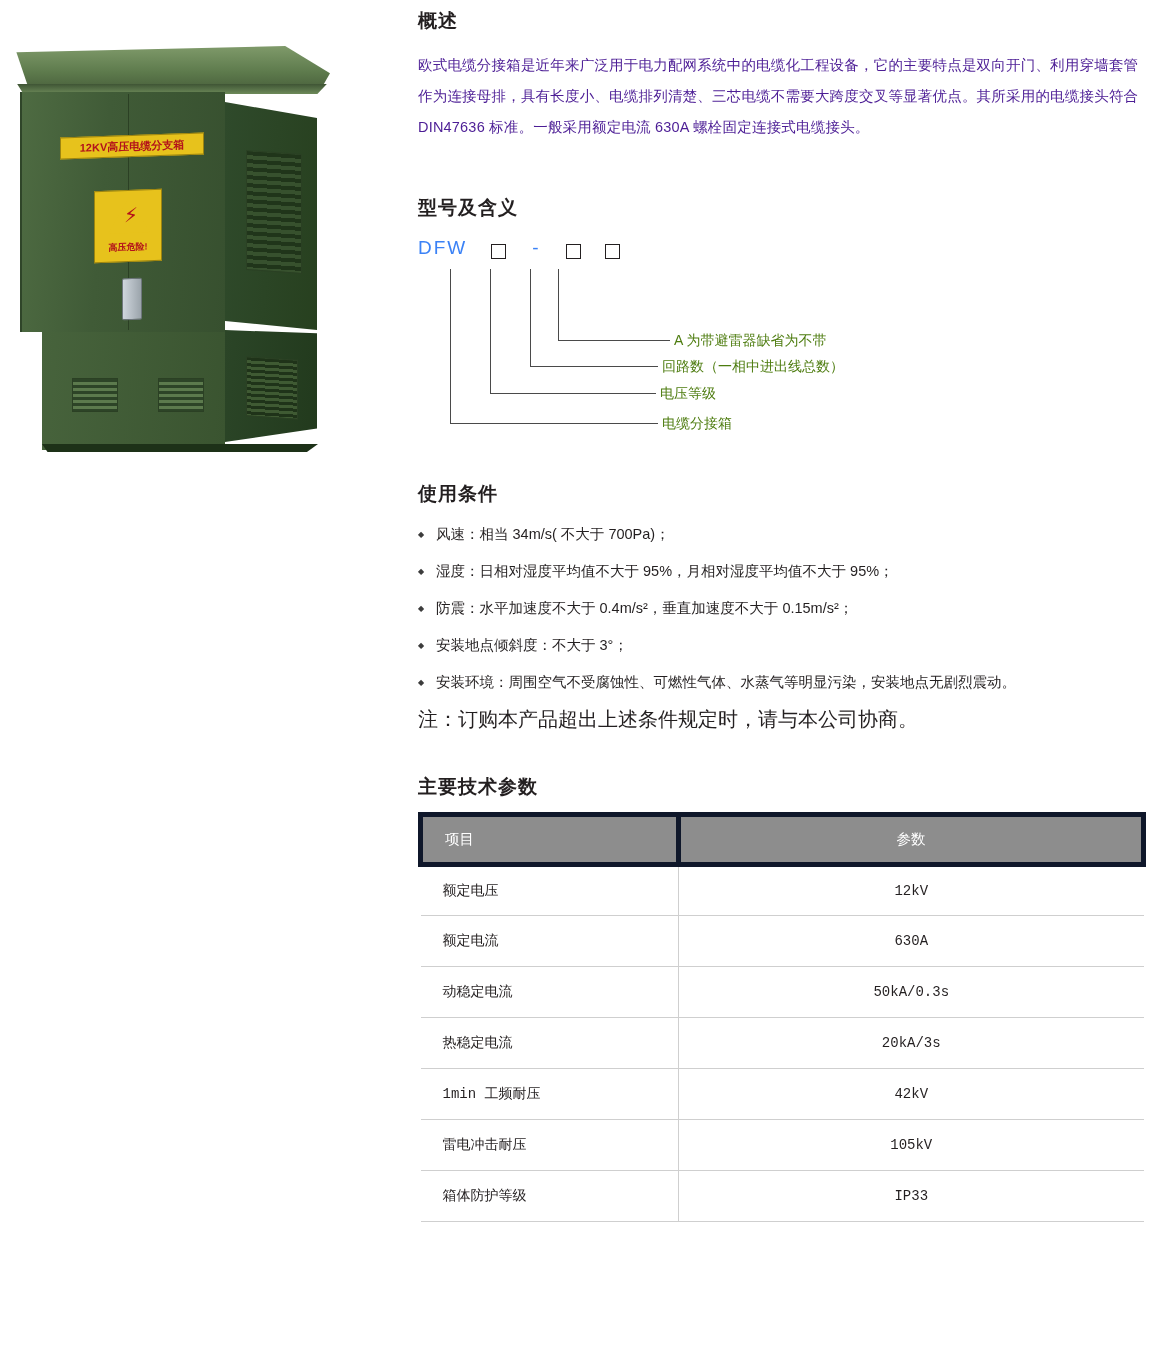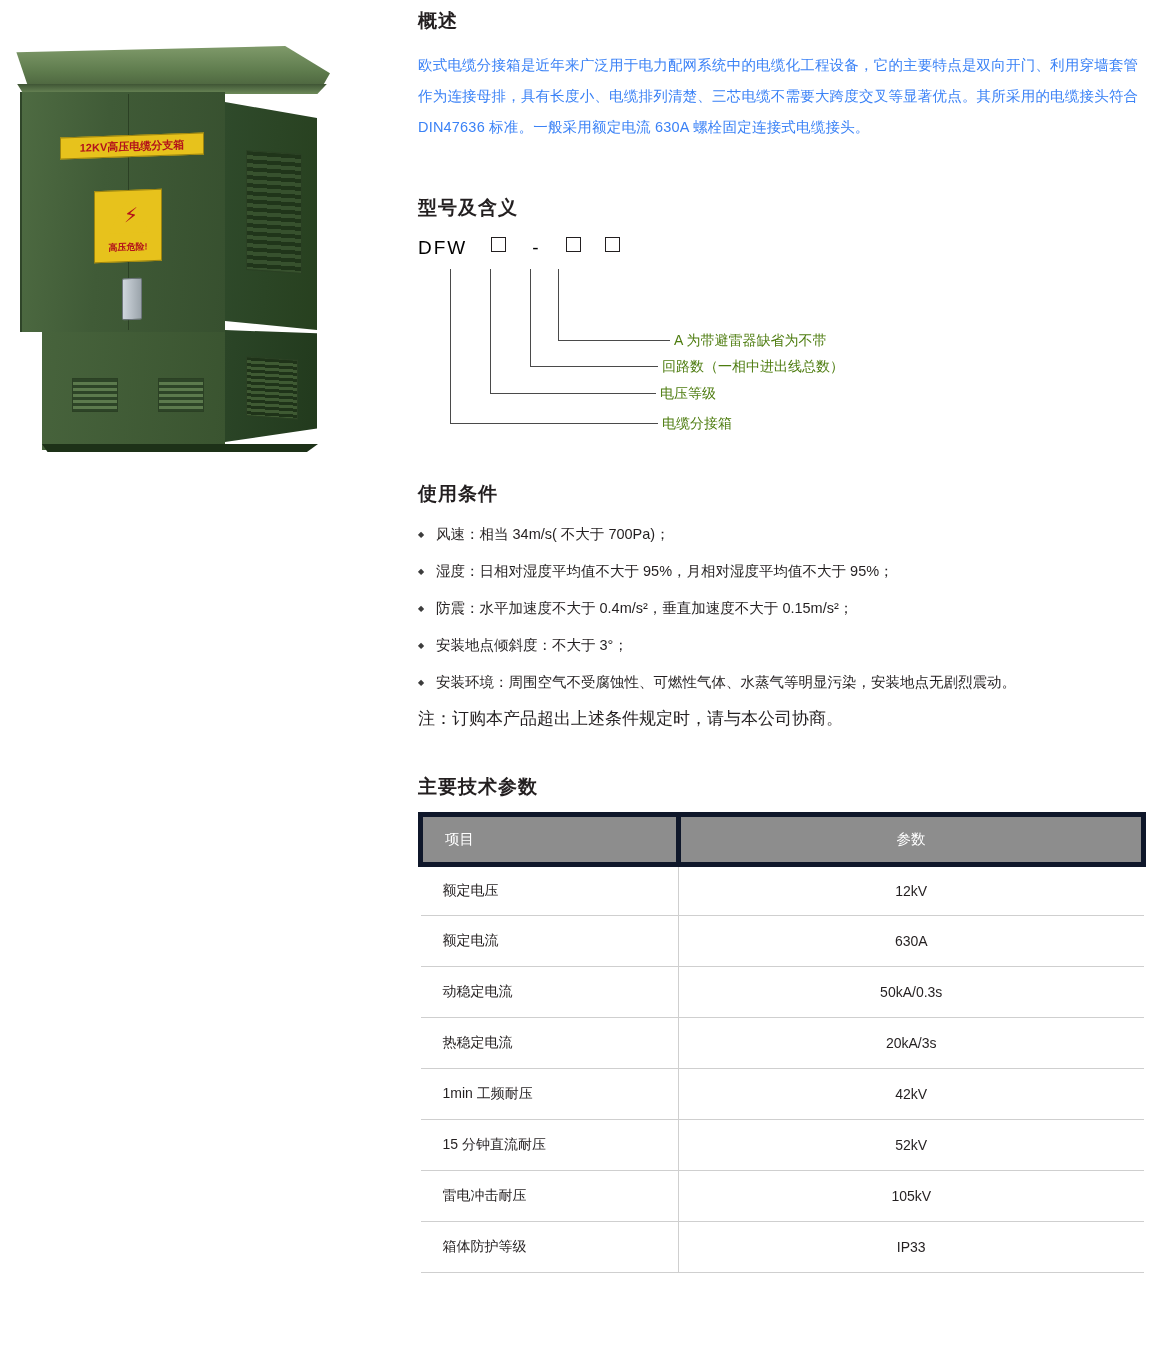--- a/index.html
+++ b/index.html
@@ -174,41 +174,41 @@
   h2.section-title {
     font-size: 19px;
     font-weight: bold;
     color: #231f20;
     margin: 0 0 16px 0;
     letter-spacing: 1px;
   }
   .para {
     font-size: 14.5px;
     line-height: 31px;
-    color: #3b82f6;
+    color: #4c1d95;
     letter-spacing: .2px;
     margin: 0;
   }
   .block { margin-bottom: 44px; }
   .block.first { margin-bottom: 52px; }
 
   
   .model-diagram {
     position: relative;
     height: 200px;
     margin-top: 4px;
   }
   .mc-row {
     position: absolute;
     left: 0; top: 0;
     font-size: 19px;
     letter-spacing: 1px;
-    color: #000000;
+    color: #3b82f6;
     display: flex;
-    align-items: flex-start;
+    align-items: flex-end;
     gap: 24px;
   }
   .mc-dfw { font-size: 19px; letter-spacing: 2px; }
   .mc-box {
     display: inline-block;
     width: 15px; height: 15px;
     border: 1px solid #231f20;
   }
   .mc-dash { padding: 0 2px; }
   .leader {
@@ -236,21 +236,21 @@
     color: #231f20;
   }
   ul.cond li::before {
     content: "◆";
     position: absolute;
     left: 0; top: 1px;
     font-size: 8px;
     color: #3c3c3c;
   }
   .note {
-    font-size: 17px;
+    font-size: 20px;
     line-height: 22px;
     color: #231f20;
     padding-left: 0;
   }
 
   
   table.spec {
     width: 728px;
     border-collapse: collapse;
     margin-top: 6px;
@@ -342,21 +342,21 @@
       <ul class="cond">
         <li>风速：相当 34m/s( 不大于 700Pa)；</li>
         <li>湿度：日相对湿度平均值不大于 95%，月相对湿度平均值不大于 95%；</li>
         <li>防震：水平加速度不大于 0.4m/s²，垂直加速度不大于 0.15m/s²；</li>
         <li>安装地点倾斜度：不大于 3°；</li>
         <li>安装环境：周围空气不受腐蚀性、可燃性气体、水蒸气等明显污染，安装地点无剧烈震动。</li>
       </ul>
       <div class="note">注：订购本产品超出上述条件规定时，请与本公司协商。</div>
     </div>
 
-    <div class="block" style="margin-bottom:0;">
+    <div class="block" style="margin-bottom:0;font-family:Liberation Mono, monospace;">
       <h2 class="section-title" style="margin-bottom:12px;">主要技术参数</h2>
       <table class="spec">
         <thead>
           <tr>
             <th class="col1">项目</th>
             <th class="col2">参数</th>
           </tr>
         </thead>
         <tbody>
           <tr>
@@ -373,24 +373,20 @@
           </tr>
           <tr>
             <td class="c1">热稳定电流</td>
             <td class="c2">20kA/3s</td>
           </tr>
           <tr>
             <td class="c1">1min 工频耐压</td>
             <td class="c2">42kV</td>
           </tr>
           <tr>
-            <td class="c1">15 分钟直流耐压</td>
-            <td class="c2">52kV</td>
-          </tr>
-          <tr>
             <td class="c1">雷电冲击耐压</td>
             <td class="c2">105kV</td>
           </tr>
           <tr>
             <td class="c1">箱体防护等级</td>
             <td class="c2">IP33</td>
           </tr>
         </tbody>
       </table>
     </div>

